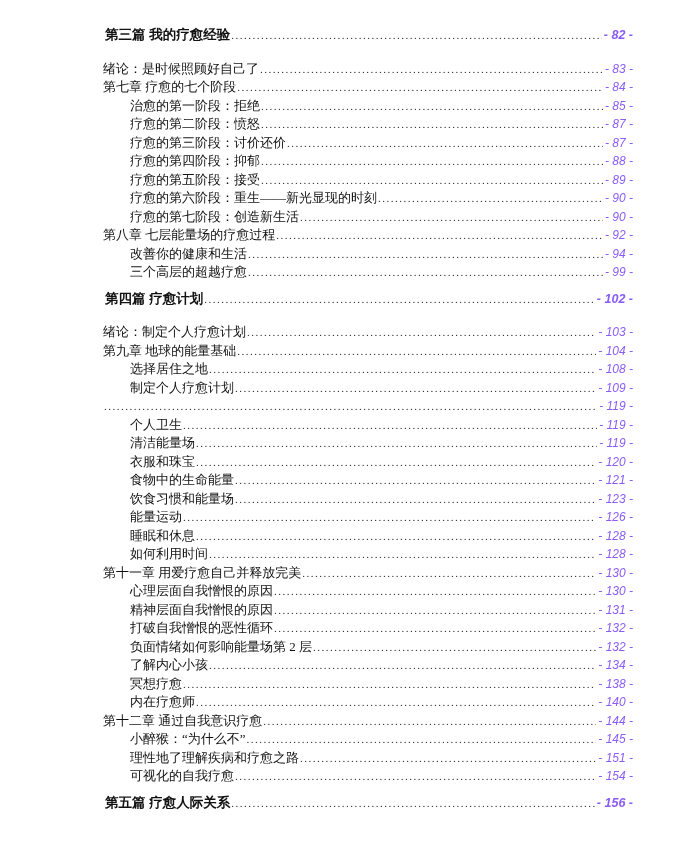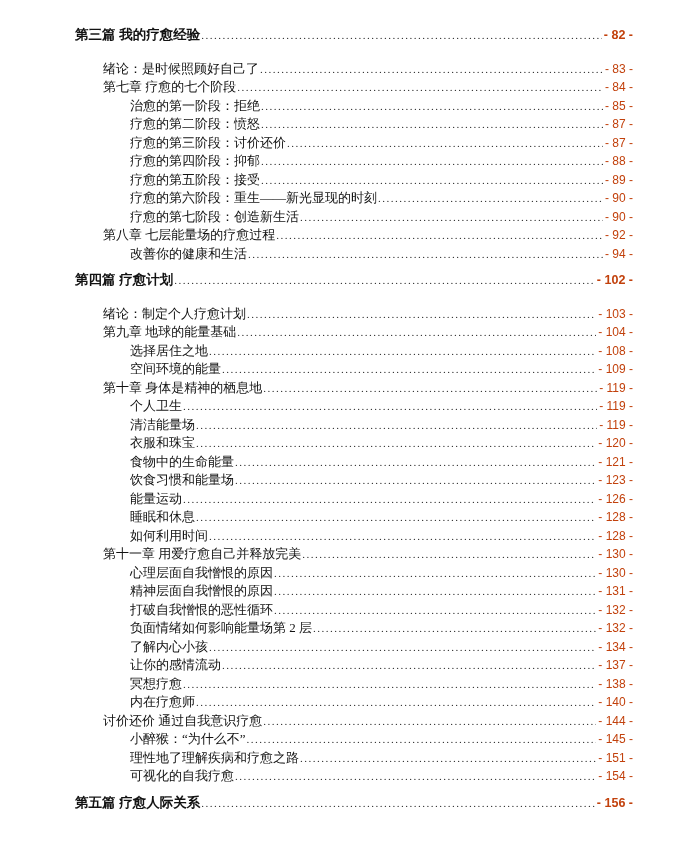--- a/index.html
+++ b/index.html
@@ -13,20 +13,21 @@
   }
   .toc {
     padding: 26px 63px 0 75px;
   }
   .row {
     display: flex;
     align-items: baseline;
     height: 18.5px;
     line-height: 18.5px;
     white-space: nowrap;
+    margin-left: 30px;
   }
   .row.l0 {
     font-family: "Liberation Sans", "DejaVu Sans", sans-serif;
     font-weight: bold;
     font-size: 13.5px;
     margin-top: 8px;
     margin-bottom: 15px;
   }
   .row.l0:first-child { margin-top: 0; }
   .row.l1 { margin-left: 28px; font-size: 13px; }
@@ -43,21 +44,22 @@
     letter-spacing: 1.5px;
     color: #2a2a2a;
   }
   .dots::after {
     content: "..................................................................................................................................................................................................................................";
   }
   .page-num {
     white-space: nowrap;
     font-family: "Liberation Sans", "DejaVu Sans", sans-serif;
     font-size: 12px;
-    color: #c2410c;
+    color: #8b5cf6;
+    font-style: italic;
   }
   .row.l0 .page-num { font-weight: bold; font-size: 12.5px; }
 </style>
 </head>
 <body>
 
 <div class="toc">
     <div class="row l0">
       <span class="title">第三篇 我的疗愈经验</span>
       <span class="dots"></span>
@@ -111,20 +113,25 @@
     <div class="row l1">
       <span class="title">第八章 七层能量场的疗愈过程</span>
       <span class="dots"></span>
       <span class="page-num">- 92 -</span>
     </div>
     <div class="row l2">
       <span class="title">改善你的健康和生活</span>
       <span class="dots"></span>
       <span class="page-num">- 94 -</span>
     </div>
+    <div class="row l2">
+      <span class="title">三个高层的超越疗愈</span>
+      <span class="dots"></span>
+      <span class="page-num">- 99 -</span>
+    </div>
     <div class="row l0">
       <span class="title">第四篇 疗愈计划</span>
       <span class="dots"></span>
       <span class="page-num">- 102 -</span>
     </div>
     <div class="row l1">
       <span class="title">绪论：制定个人疗愈计划</span>
       <span class="dots"></span>
       <span class="page-num">- 103 -</span>
     </div>
@@ -132,26 +139,25 @@
       <span class="title">第九章 地球的能量基础</span>
       <span class="dots"></span>
       <span class="page-num">- 104 -</span>
     </div>
     <div class="row l2">
       <span class="title">选择居住之地</span>
       <span class="dots"></span>
       <span class="page-num">- 108 -</span>
     </div>
     <div class="row l2">
-      <span class="title">空间环境的能量</span>
+      <span class="title">制定个人疗愈计划</span>
       <span class="dots"></span>
       <span class="page-num">- 109 -</span>
     </div>
     <div class="row l1">
-      <span class="title">第十章 身体是精神的栖息地</span>
       <span class="dots"></span>
       <span class="page-num">- 119 -</span>
     </div>
     <div class="row l2">
       <span class="title">个人卫生</span>
       <span class="dots"></span>
       <span class="page-num">- 119 -</span>
     </div>
     <div class="row l2">
       <span class="title">清洁能量场</span>
@@ -212,36 +218,31 @@
       <span class="title">负面情绪如何影响能量场第 2 层</span>
       <span class="dots"></span>
       <span class="page-num">- 132 -</span>
     </div>
     <div class="row l2">
       <span class="title">了解内心小孩</span>
       <span class="dots"></span>
       <span class="page-num">- 134 -</span>
     </div>
     <div class="row l2">
-      <span class="title">让你的感情流动</span>
-      <span class="dots"></span>
-      <span class="page-num">- 137 -</span>
-    </div>
-    <div class="row l2">
       <span class="title">冥想疗愈</span>
       <span class="dots"></span>
       <span class="page-num">- 138 -</span>
     </div>
     <div class="row l2">
       <span class="title">内在疗愈师</span>
       <span class="dots"></span>
       <span class="page-num">- 140 -</span>
     </div>
     <div class="row l1">
-      <span class="title">讨价还价 通过自我意识疗愈</span>
+      <span class="title">第十二章 通过自我意识疗愈</span>
       <span class="dots"></span>
       <span class="page-num">- 144 -</span>
     </div>
     <div class="row l2">
       <span class="title">小醉猴：“为什么不”</span>
       <span class="dots"></span>
       <span class="page-num">- 145 -</span>
     </div>
     <div class="row l2">
       <span class="title">理性地了理解疾病和疗愈之路</span>

